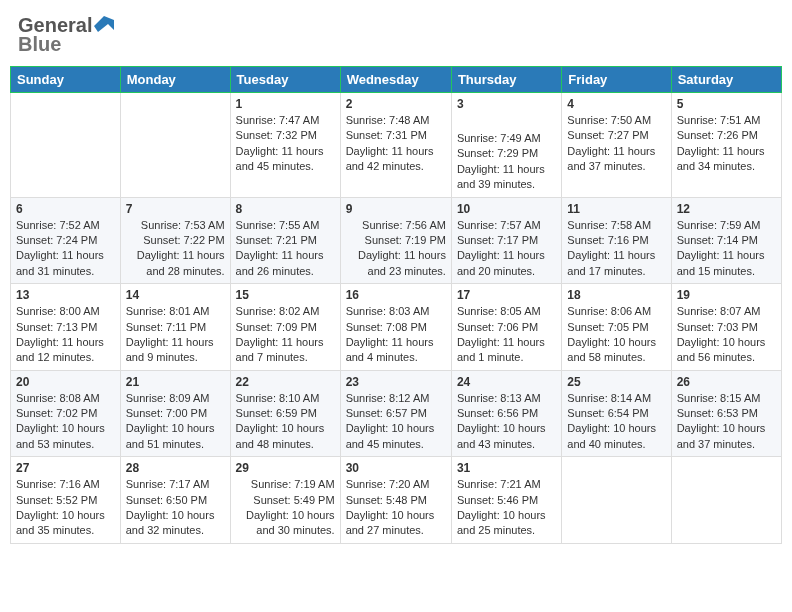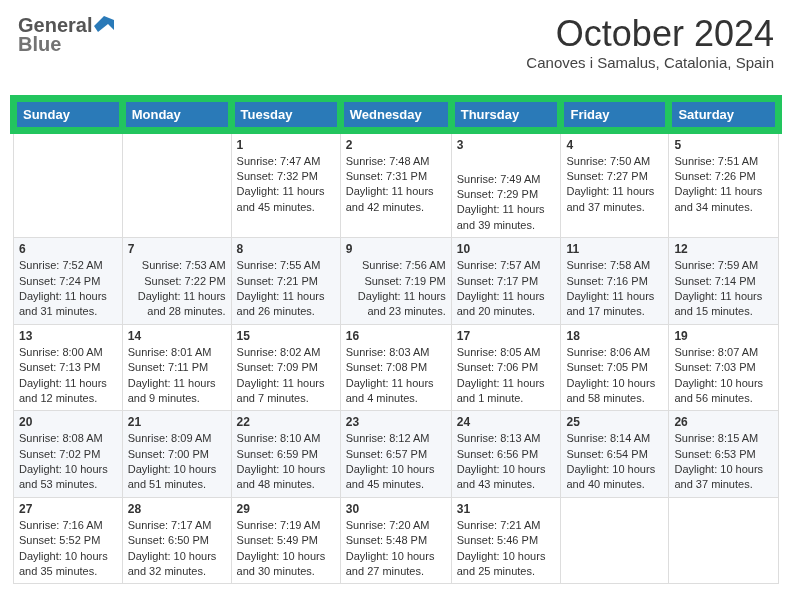--- a/index.html
+++ b/index.html
@@ -7,21 +7,21 @@
       font-family: Arial, sans-serif;
       background: #fff;
       width: 792px;
       min-height: 612px;
       padding: 10px;
     }
     .header {
       display: flex;
       justify-content: space-between;
       align-items: flex-start;
-      margin-bottom: 20px;
+      margin-bottom: 6px;
       padding: 4px 8px;
     }
     .logo {
       display: flex;
       flex-direction: column;
       align-items: flex-start;
     }
     .title-block {
       text-align: right;
     }
@@ -40,21 +40,21 @@
       border-collapse: collapse;
       border: 1px solid #ccc;
     }
     .calendar th {
       background: #2a7ab8;
       color: #fff;
       font-size: 13px;
       font-weight: bold;
       padding: 5px 6px;
       text-align: left;
-      border: 7px solid #22c55e;
+      border: 1px solid #22c55e;
     }
     .calendar td {
       vertical-align: top;
       border: 1px solid #ddd;
       padding: 4px 5px;
       font-size: 10.5px;
       color: #333;
       width: 113px;
       min-height: 80px;
       background: #fff;
@@ -82,24 +82,20 @@
 <div class="header">
   <div class="logo">
     <div style="display:flex; align-items:center;">
       <span style="font-size:20px; font-weight:bold; color:#555;">General</span>
       <svg width="20" height="20" viewBox="0 0 20 20" style="margin-left:2px;">
         <polygon points="4,16 14,8 20,14 20,4 10,0 0,10" fill="#2a7ab8"></polygon>
       </svg>
     </div>
     <span style="font-size:20px; font-weight:bold; color:#737373; margin-top:-4px;">Blue</span>
   </div>
-  <div class="title-block">
-    <div class="month-title">October 2024</div>
-    <div class="location-title">Canoves i Samalus, Catalonia, Spain</div>
-  </div>
 </div>
 
 <table class="calendar">
   <thead>
     <tr>
     <th>Sunday</th>
         <th>Monday</th>
         <th>Tuesday</th>
         <th>Wednesday</th>
         <th>Thursday</th>
@@ -282,21 +278,21 @@
 Daylight: 10 hours and 35 minutes.</div>
         </td>
         <td>
           <span class="day-number">28</span>
           <div class="cell-content" style="white-space: pre-line;">Sunrise: 7:17 AM
 Sunset: 6:50 PM
 Daylight: 10 hours and 32 minutes.</div>
         </td>
         <td>
           <span class="day-number">29</span>
-          <div class="cell-content" style="white-space: pre-line;">Sunrise: 7:19 AM
+          <div class="cell-content" style="white-space: pre-line; text-align: right;">Sunrise: 7:19 AM
 Sunset: 5:49 PM
 Daylight: 10 hours and 30 minutes.</div>
         </td>
         <td>
           <span class="day-number">30</span>
           <div class="cell-content" style="white-space: pre-line;">Sunrise: 7:20 AM
 Sunset: 5:48 PM
 Daylight: 10 hours and 27 minutes.</div>
         </td>
         <td>

